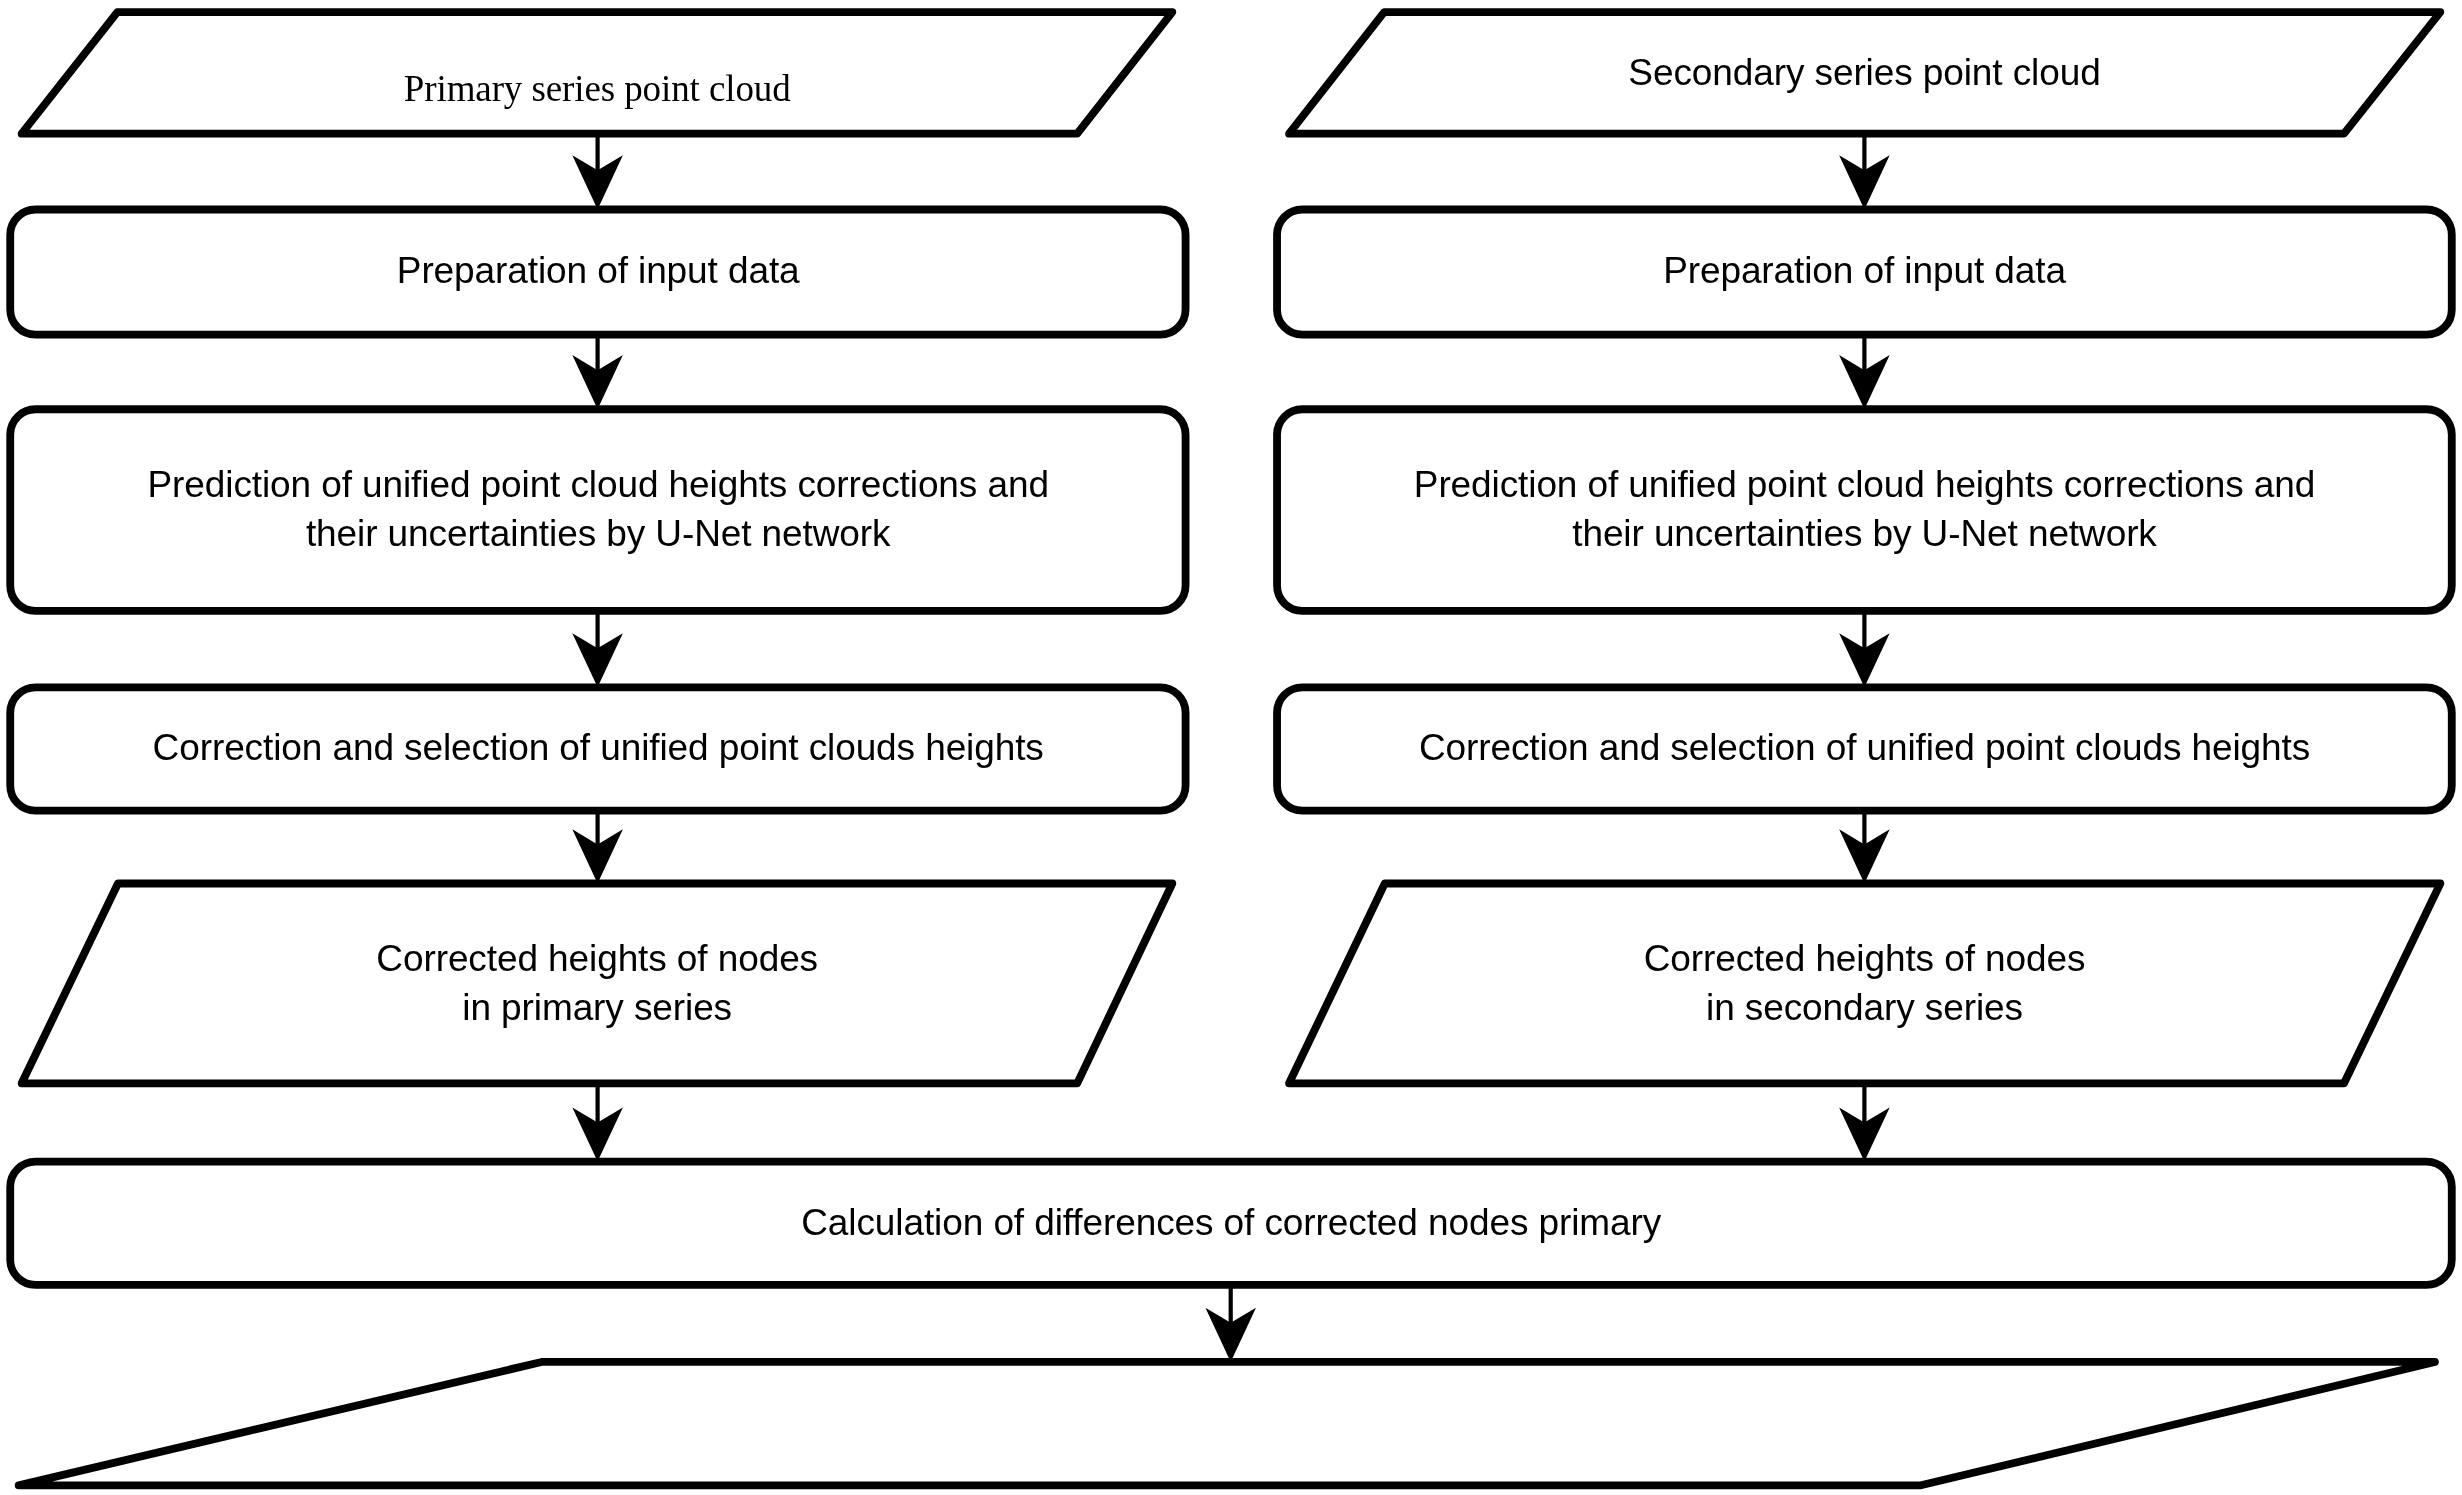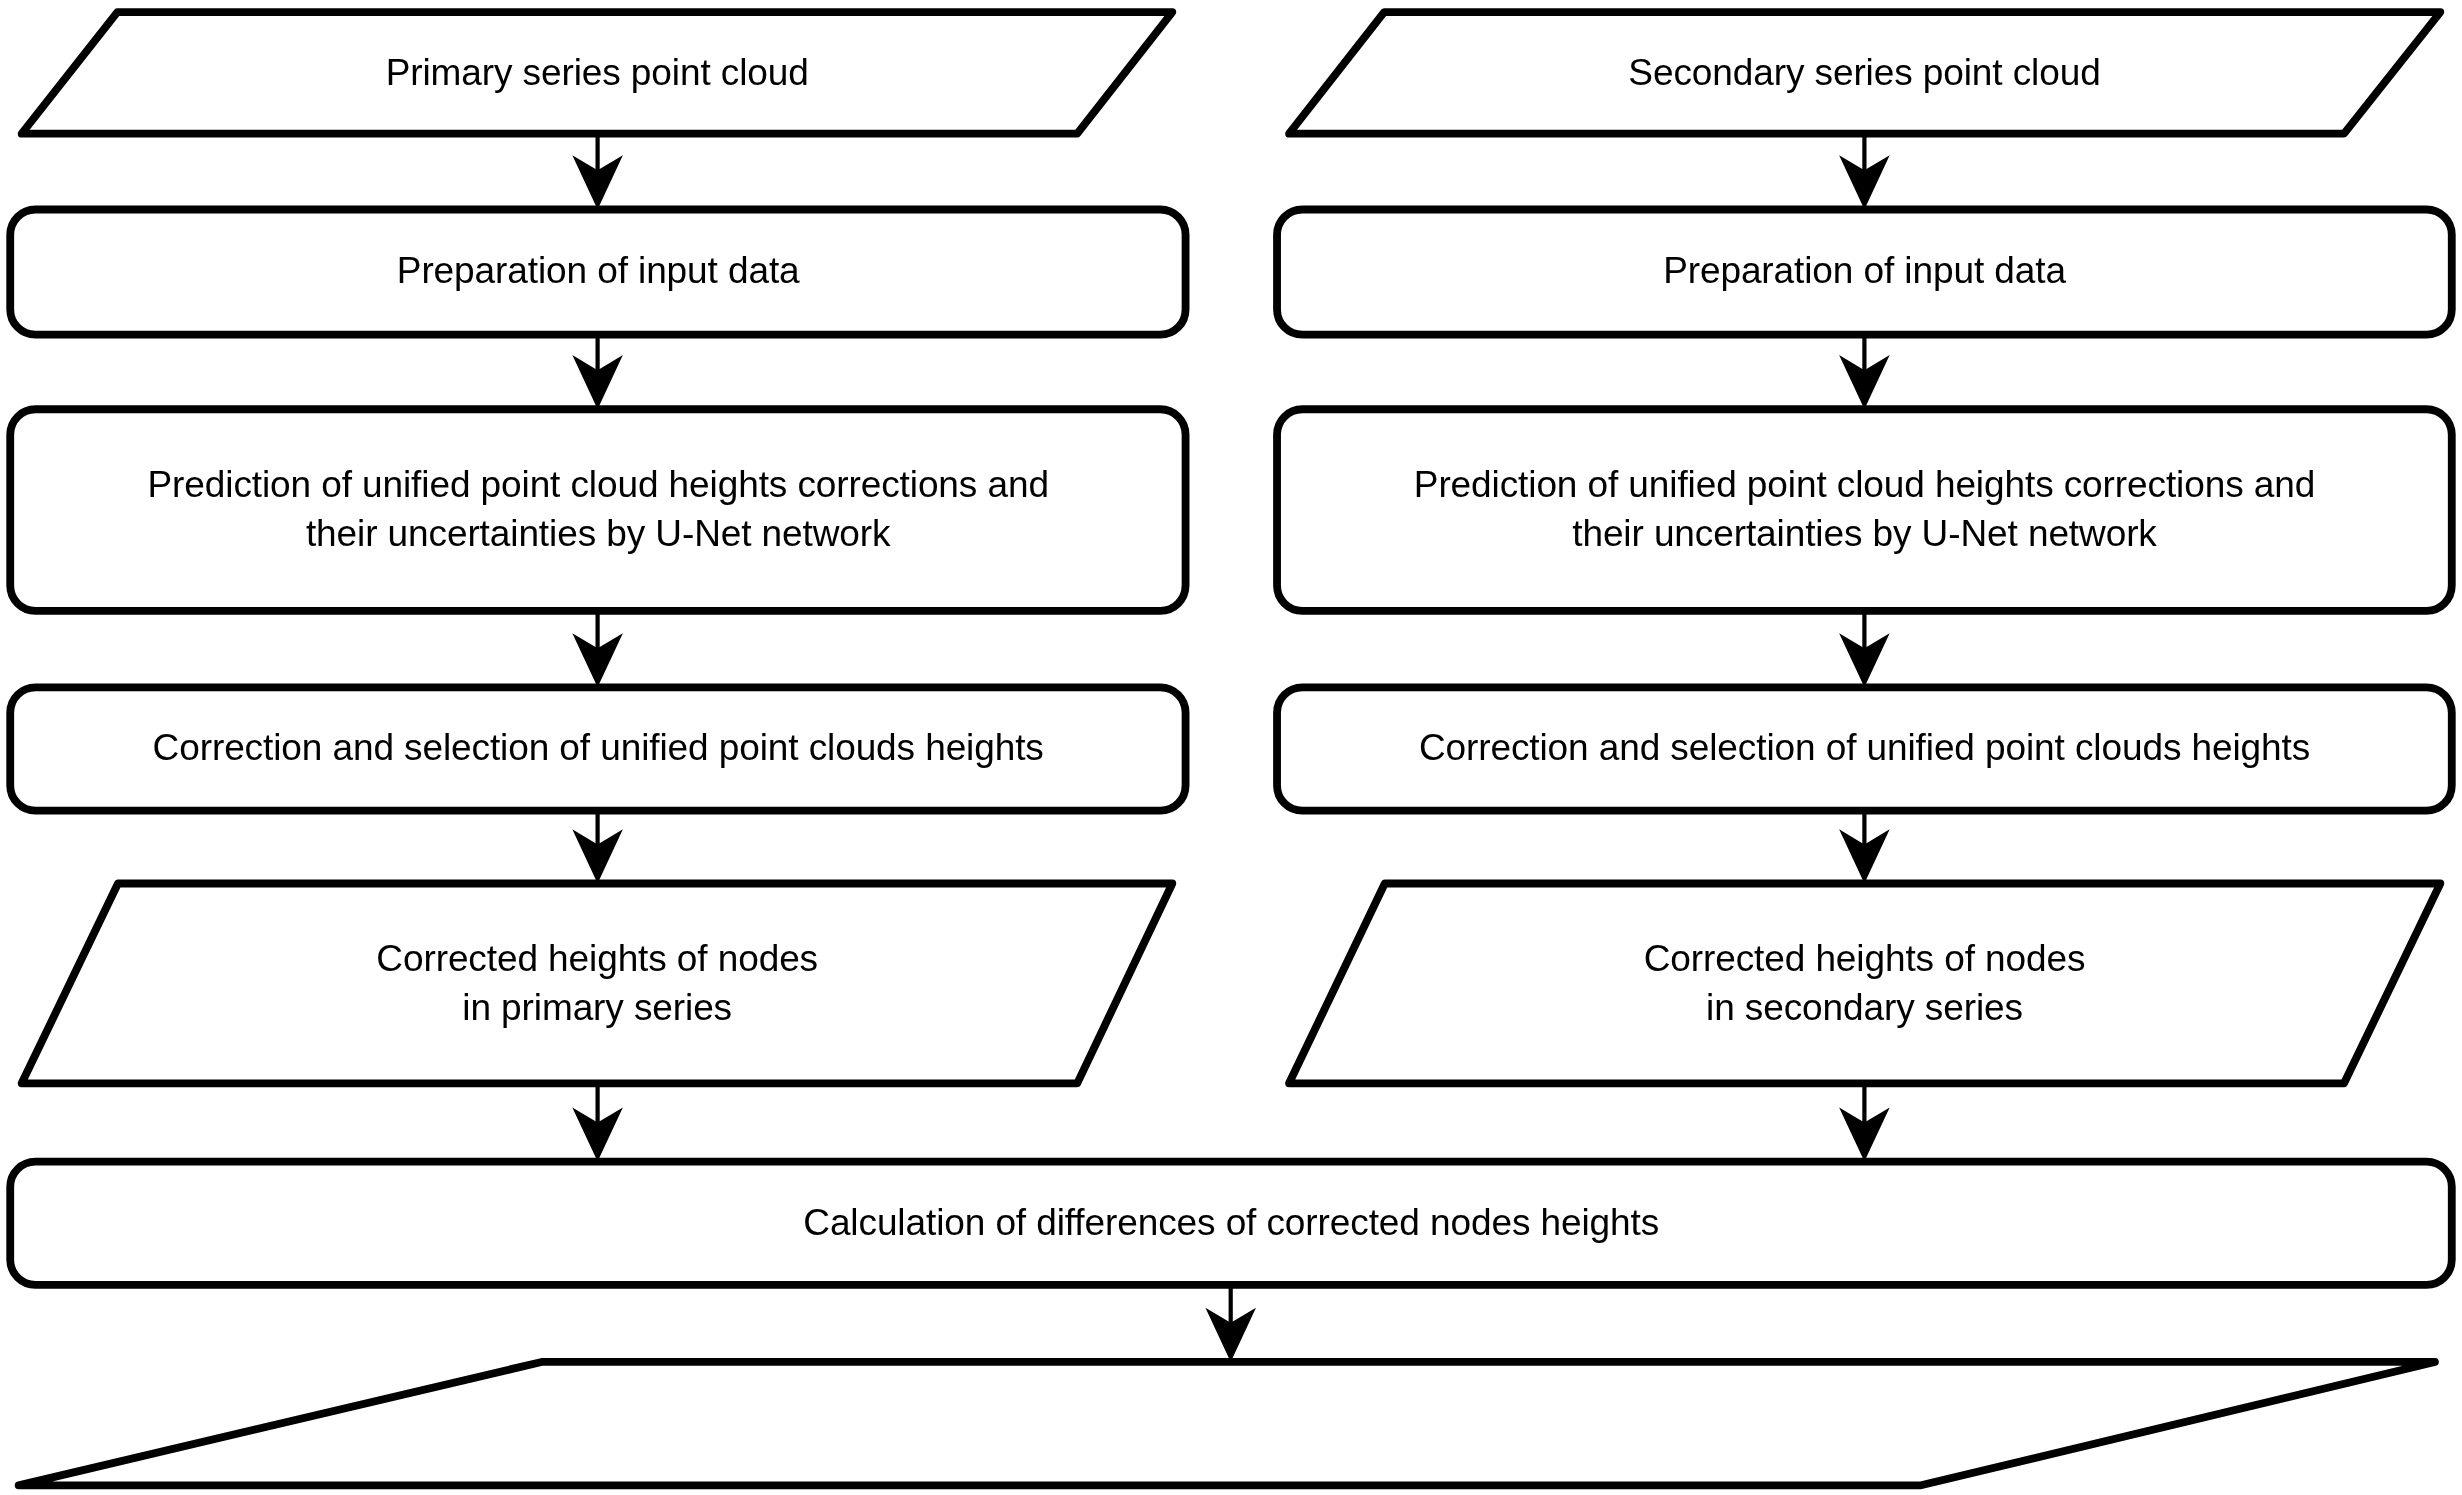--- a/index.html
+++ b/index.html
@@ -123,21 +123,21 @@
       <path class="arrow-head" d="M 3098 1930 L 3056 1840 L 3098 1865 L 3140 1840 Z"></path>
     </g>
 
     <g>
       <line class="connector-line" x1="2045" y1="2135" x2="2045" y2="2235"></line>
       <path class="arrow-head" d="M 2045 2263 L 2003 2173 L 2045 2198 L 2087 2173 Z"></path>
     </g>
 
   </svg>
 
-  <div class="node-text" style="left:21.7px; top:12px; width:1151px; height:122px;">Primary series point cloud</div>
+  <div class="node-text" style="left:21.7px; top:28px; width:1151px; height:122px;font-family:Liberation Serif, serif;">Primary series point cloud</div>
 
   <div class="node-text" style="left:10.2px; top:209px; width:1176px; height:125px;">Preparation of input data</div>
 
   <div class="node-text" style="left:10.2px; top:409px; width:1176px; height:202px;">Prediction of unified point cloud heights corrections and
 their uncertainties by U-Net network</div>
 
   <div class="node-text" style="left:10.2px; top:687px; width:1176px; height:123px;">Correction and selection of unified point clouds heights</div>
 
   <div class="node-text" style="left:21.7px; top:884px; width:1151px; height:200px;">Corrected heights of nodes
 in primary series</div>
@@ -147,17 +147,17 @@
   <div class="node-text" style="left:1277px; top:209px; width:1175px; height:125px;">Preparation of input data</div>
 
   <div class="node-text" style="left:1277px; top:409px; width:1175px; height:202px;">Prediction of unified point cloud heights corrections and
 their uncertainties by U-Net network</div>
 
   <div class="node-text" style="left:1277px; top:687px; width:1175px; height:123px;">Correction and selection of unified point clouds heights</div>
 
   <div class="node-text" style="left:1289px; top:884px; width:1151px; height:200px;">Corrected heights of nodes
 in secondary series</div>
 
-  <div class="node-text" style="left:10.2px; top:1162px; width:2442px; height:123px;">Calculation of differences of corrected nodes heights</div>
+  <div class="node-text" style="left:10.2px; top:1162px; width:2442px; height:123px;">Calculation of differences of corrected nodes primary</div>
 
 
 </div>
 
 
 </body></html>

